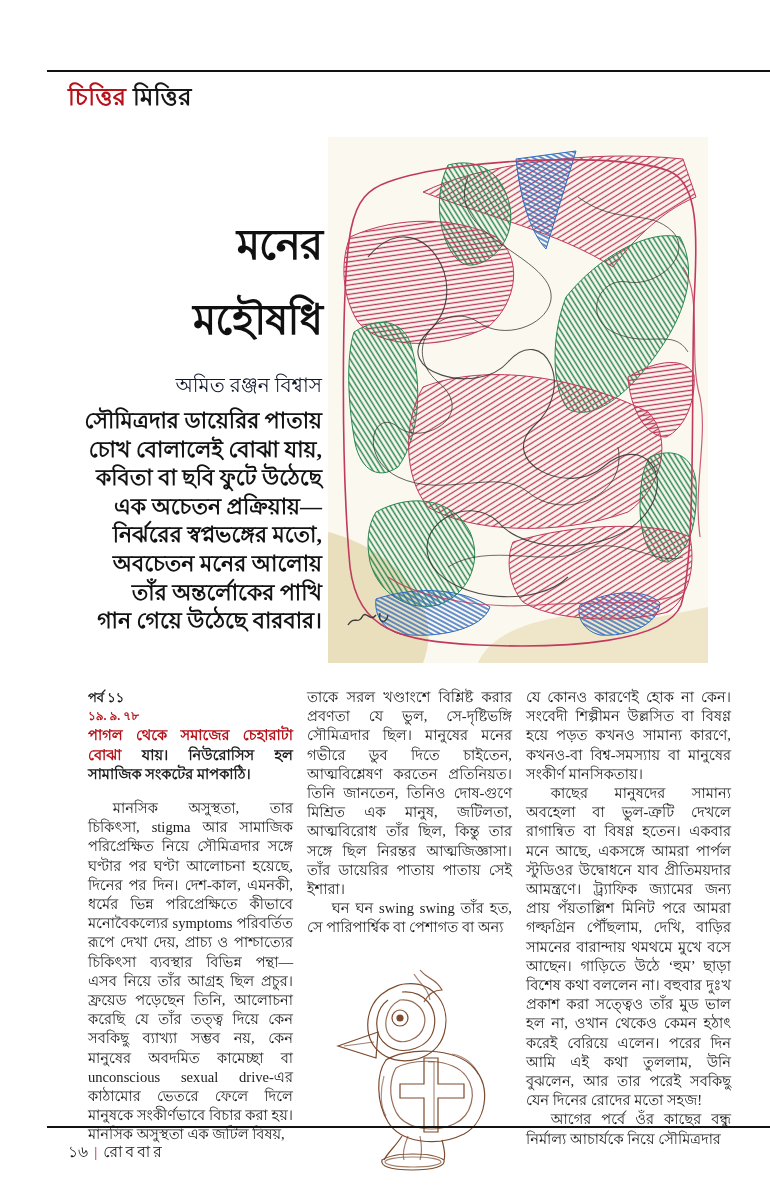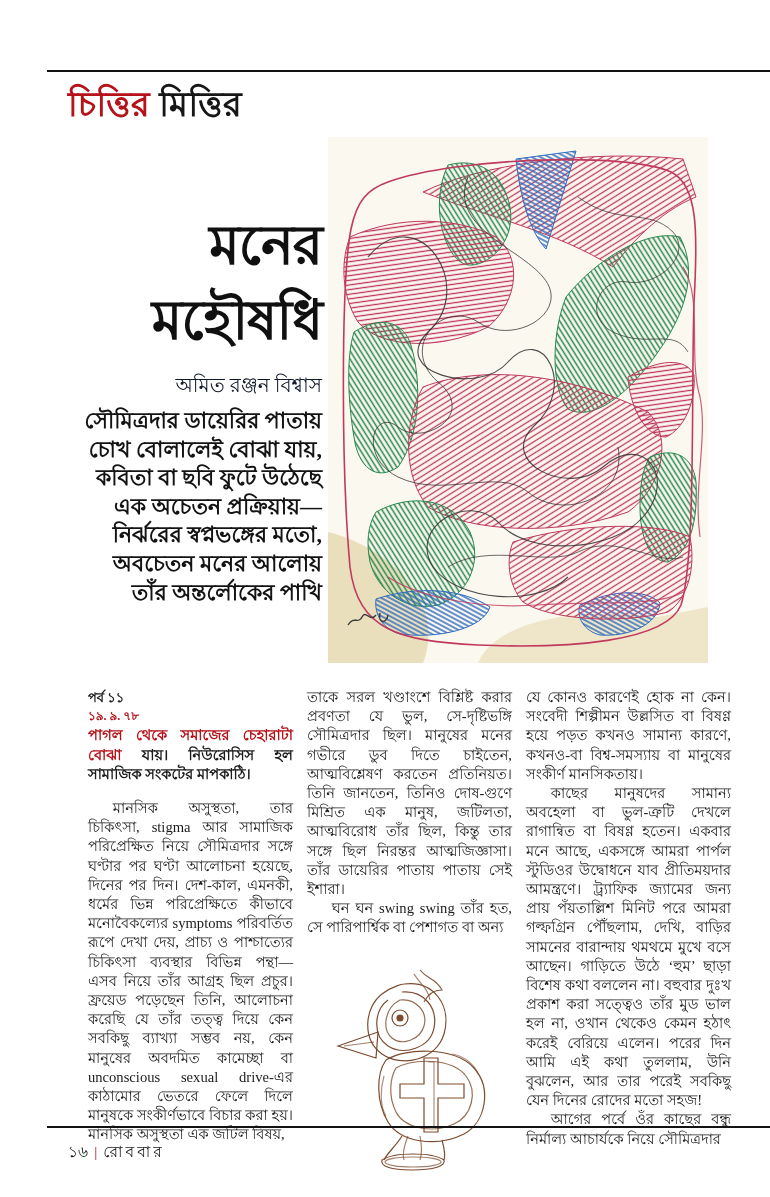--- a/index.html
+++ b/index.html
@@ -3,24 +3,24 @@
 <meta charset="utf-8">
 <style>
   html,body{margin:0;padding:0;background:#e8e8e8;}
   .page{
     position:relative;width:770px;height:1197px;margin:0 auto;
     background:#ffffff;overflow:hidden;
     font-family:"Liberation Serif","DejaVu Serif",serif;
     color:#161616;
   }
   .top-rule{position:absolute;left:47px;right:0;top:70px;height:2px;background:#121212;}
-  .kicker{position:absolute;left:68px;top:78px;font-size:34px;font-weight:700;letter-spacing:.5px;}
+  .kicker{position:absolute;left:68px;top:78px;font-size:24px;font-weight:700;letter-spacing:.5px;}
   .kicker .red{color:#b5121a;}
   .feature-left{position:absolute;left:56px;top:208px;width:266px;text-align:right;}
-  .feature-title{margin:0;font-size:55px;line-height:75px;font-weight:700;color:#101010;letter-spacing:-1px;}
+  .feature-title{margin:0;font-size:42px;line-height:75px;font-weight:700;color:#101010;letter-spacing:-1px;}
   .byline{margin-top:12px;font-size:20px;font-weight:400;color:#0f172a;}
   .lede{margin-top:4px;font-size:22px;line-height:28.6px;font-weight:700;color:#131313;}
   .artwork1{position:absolute;left:328px;top:137px;width:380px;height:526px;}
   .artwork1 svg{display:block;width:100%;height:100%;}
   .columns{position:absolute;left:88px;top:688px;width:643px;display:flex;gap:14px;}
   .col{width:205px;font-size:14.6px;line-height:19.2px;text-align:justify;color:#1b1b1b;}
   .col p{margin:0;}
   .indent{text-indent:1.7em;}
   .part-label{font-weight:700;font-size:13px;margin:0 0 30px 0;}
   .diary-date{font-weight:700;font-size:12px;color:#b5121a;margin:0 0 3px 0;}
@@ -53,20 +53,21 @@
     </h1>
     <div class="byline">অমিত রঞ্জন বিশ্বাস</div>
     <div class="lede">
       <div>সৌমিত্রদার ডায়েরির পাতায়</div>
       <div>চোখ বোলালেই বোঝা যায়,</div>
       <div>কবিতা বা ছবি ফুটে উঠেছে</div>
       <div>এক অচেতন প্রক্রিয়ায়—</div>
       <div>নির্ঝরের স্বপ্নভঙ্গের মতো,</div>
       <div>অবচেতন মনের আলোয়</div>
       <div>তাঁর অন্তর্লোকের পাখি</div>
+      <div>গান গেয়ে উঠেছে বারবার।</div>
     </div>
   </div>
 
   <figure class="artwork1" style="margin:0;">
     <svg viewBox="0 0 380 526" xmlns="http://www.w3.org/2000/svg">
       <defs>
         <pattern id="hR" width="5" height="5" patternUnits="userSpaceOnUse" patternTransform="rotate(-32)">
           <line x1="0" y1="2.5" x2="5" y2="2.5" stroke="#c03a5e" stroke-width="1.3"></line>
         </pattern>
         <pattern id="hR2" width="4.6" height="4.6" patternUnits="userSpaceOnUse" patternTransform="rotate(-8)">

